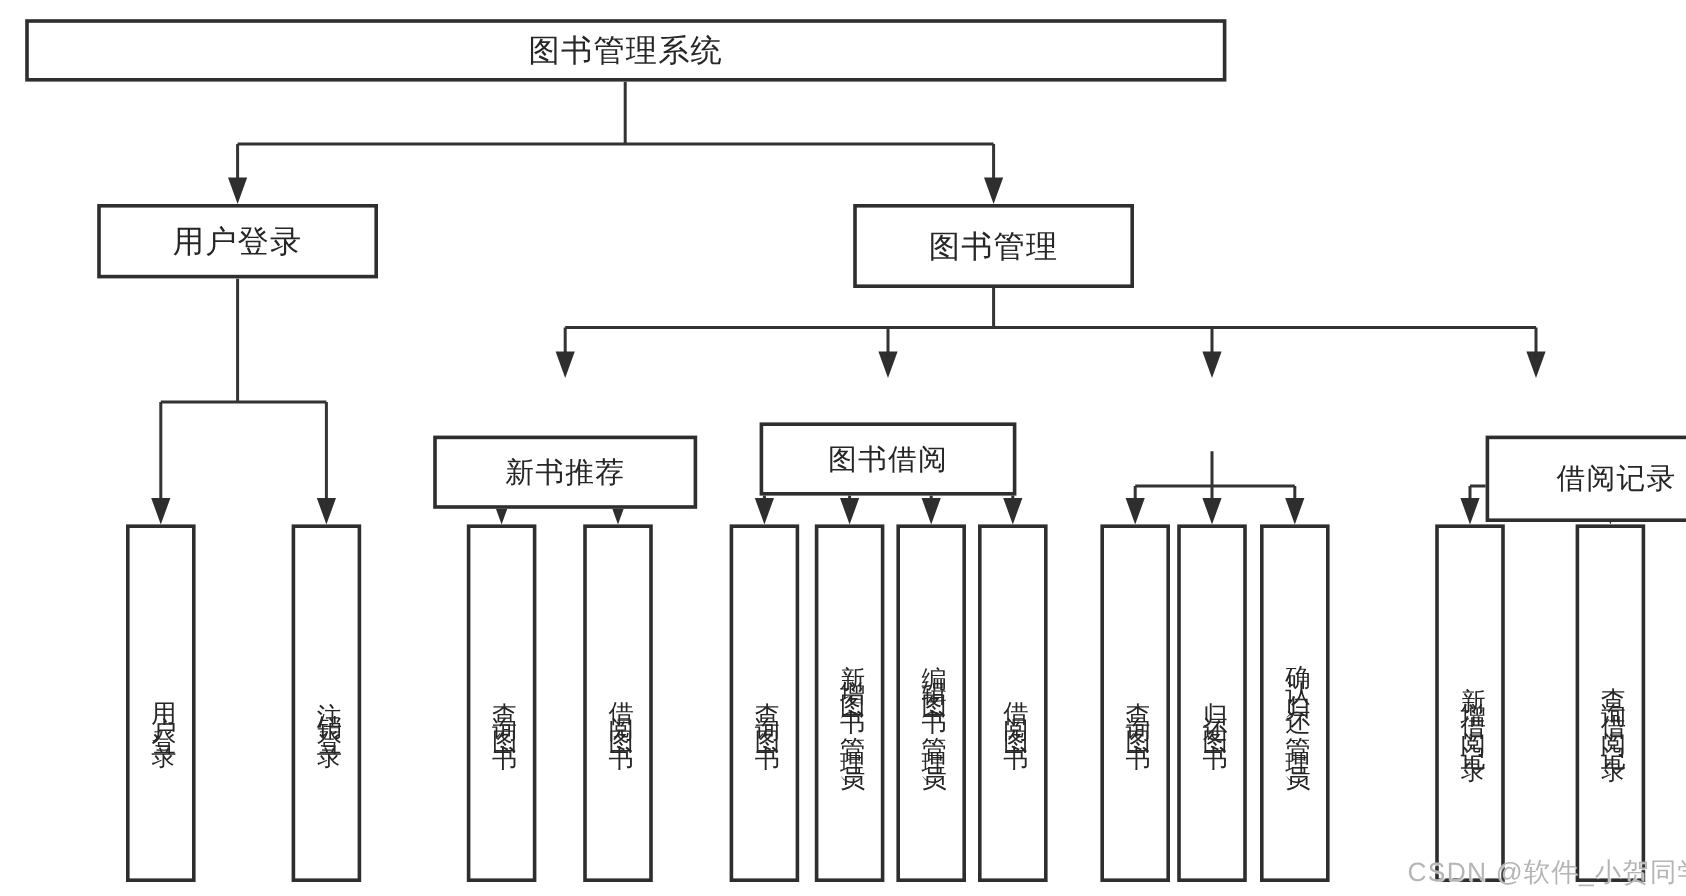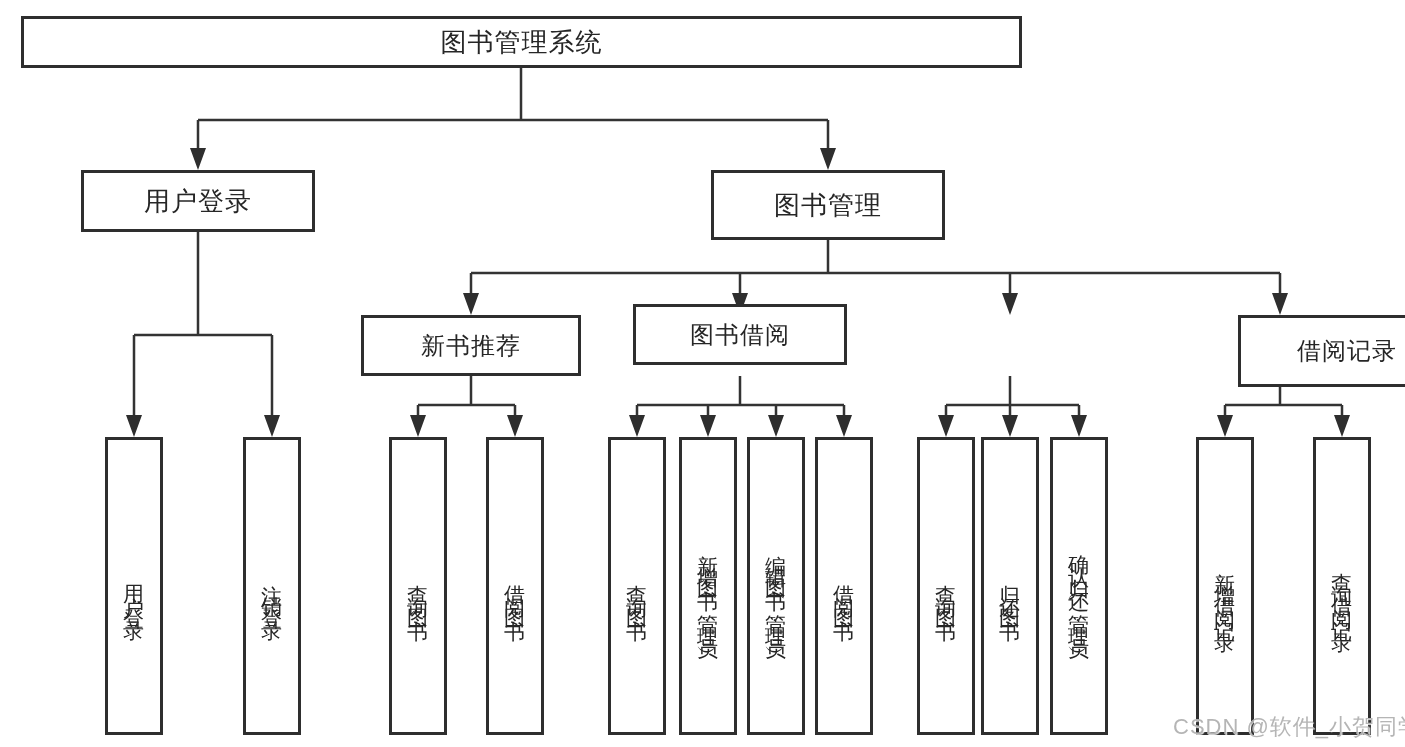--- a/index.html
+++ b/index.html
@@ -13,24 +13,25 @@
     overflow:hidden;
   }
   svg.connectors{position:absolute;left:0;top:0;width:1405px;height:747px;z-index:1;}
   .node{
     position:absolute;
     background:#ffffff;
     border:3px solid #2e2e2e;
     box-sizing:border-box;
     display:flex;align-items:center;justify-content:center;
     z-index:2;
+    font-family:Liberation Mono, monospace;
   }
   .lvl1{font-size:26px;letter-spacing:1px;}
   .lvl2{font-size:26px;letter-spacing:1px;}
-  .lvl3{font-size:24px;letter-spacing:1px;}
+  .lvl3{font-size:24px;letter-spacing:1px;margin-top:48px;}
   .leaf span{
     writing-mode:vertical-rl;
     text-orientation:mixed;
     font-size:21px;
     letter-spacing:12px;
     line-height:1;
     padding-top:12px;
     white-space:nowrap;
   }
   .watermark{

